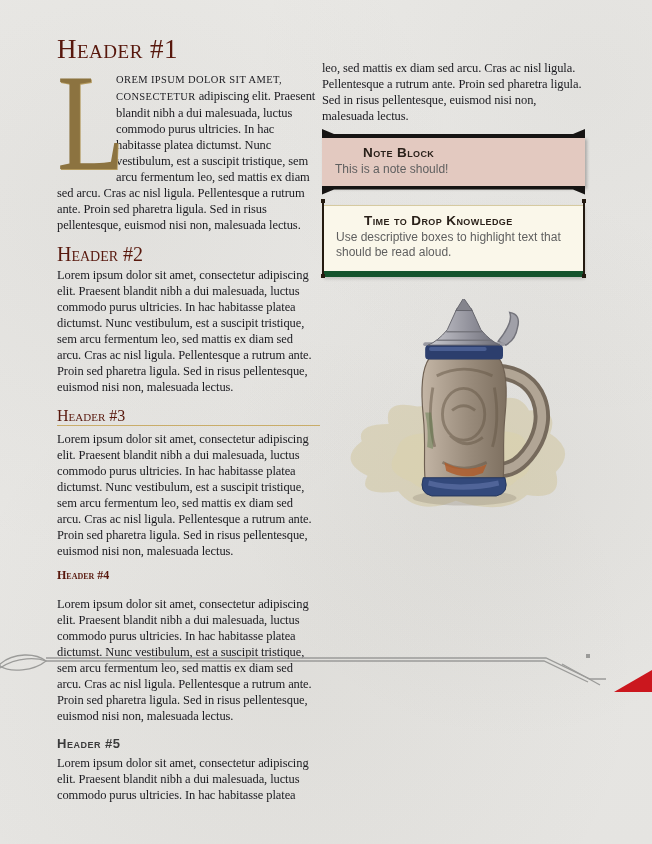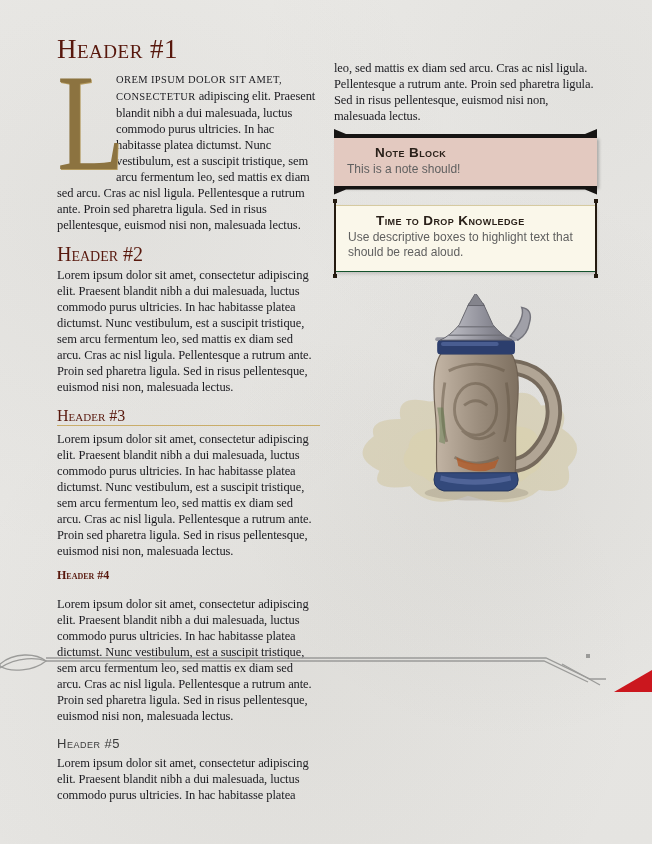--- a/index.html
+++ b/index.html
@@ -8,40 +8,40 @@
     background:
       radial-gradient(circle at 18% 25%, rgba(125,122,115,.07), transparent 42%),
       radial-gradient(circle at 78% 55%, rgba(120,118,110,.09), transparent 40%),
       radial-gradient(circle at 45% 80%, rgba(130,125,112,.07), transparent 45%),
       radial-gradient(circle at 90% 10%, rgba(110,110,105,.06), transparent 35%),
       linear-gradient(#eae9e6,#e5e4e1);
   }
   .page{position:relative;width:652px;height:692px;}
   .col{position:absolute;}
   .col-left{left:57px;top:36px;width:263px;height:768px;overflow:hidden;}
-  .col-right{left:334px;top:60px;width:263px;}
+  .col-right{left:322px;top:60px;width:263px;}
   p.bodytext{margin:0 0 7px 0;font-size:12.5px;line-height:16px;color:#1b1b20;letter-spacing:-.1px;text-align:left;}
   h1,h2,h3,h4{font-family:"Liberation Serif",serif;font-variant:small-caps;color:#58180D;font-weight:400;}
   h1{font-size:27px;letter-spacing:.5px;margin:0 0 8px 0;line-height:1;}
   h2{font-size:20px;margin:11px 0 3px 0;line-height:1;}
   h3{font-size:16px;margin:12px 0 5px 0;line-height:1.1;border-bottom:1.5px solid #C9AD6A;padding-bottom:0;}
   h4{font-size:12px;font-weight:700;margin:10px 0 14px 0;line-height:1.1;}
-  .h5{font-family:"Liberation Sans",sans-serif;font-variant:small-caps;font-weight:400;font-size:13px;color:#3b3b3b;letter-spacing:.5px;margin:12px 0 4px 0;}
+  .h5{font-family:"Liberation Sans",sans-serif;font-variant:small-caps;font-weight:700;font-size:13px;color:#3b3b3b;letter-spacing:.5px;margin:12px 0 4px 0;}
   .dropcap{float:left;width:54px;height:106px;margin:3px 5px 0 0;font-size:138px;line-height:98px;color:#8c7340;text-shadow:1px 1px 0 #b49a5e;transform:scaleX(.8);transform-origin:left top;}
   .lead-caps{text-transform:uppercase;font-size:10.5px;letter-spacing:.4px;margin-right:3px;}
   
   .note{position:relative;background:#E3C9C0;margin:13px 0 18px 0;padding:8px 13px 9px 13px;box-shadow:2px 2px 3px rgba(0,0,0,.25);}
   .note::before{content:"";position:absolute;left:0;right:0;top:-8px;height:9px;background:#161413;
     clip-path:polygon(0 0,12px 5px,calc(100% - 12px) 5px,100% 0,100% 100%,0 100%);}
   .note::after{content:"";position:absolute;left:0;right:0;bottom:-8px;height:9px;background:#161413;
     clip-path:polygon(0 0,100% 0,100% 100%,calc(100% - 12px) 4px,12px 4px,0 100%);}
   .note-title,.desc-title{font-family:"Liberation Sans",sans-serif;font-variant:small-caps;font-weight:700;font-size:13.5px;color:#2a211a;letter-spacing:.4px;margin-bottom:2px;padding-left:28px;}
   .note-body,.desc-text{font-family:"Liberation Sans",sans-serif;font-size:12px;line-height:15.5px;color:#5f5f5f;}
   
-  .descriptive{position:relative;background:#FAF7EA;border-top:1px solid #d6caa0;border-bottom:1px solid #14532d;margin:4px 1px 14px 1px;padding:7px 13px 10px 13px;box-shadow:1px 2px 3px rgba(0,0,0,.15);}
+  .descriptive{position:relative;background:#FAF7EA;border-top:1px solid #d6caa0;border-bottom:6px solid #14532d;margin:4px 1px 14px 1px;padding:7px 13px 10px 13px;box-shadow:1px 2px 3px rgba(0,0,0,.15);}
   .descriptive::before,.descriptive::after{content:"";position:absolute;top:-4px;bottom:-4px;width:2px;background:#241a10;}
   .descriptive::before{left:-1px;} .descriptive::after{right:-1px;}
   .desc-dot{position:absolute;width:4px;height:4px;background:#241a10;}
   .dot-tl{left:-2px;top:-7px;} .dot-tr{right:-2px;top:-7px;}
   .dot-bl{left:-2px;bottom:-7px;} .dot-br{right:-2px;bottom:-7px;}
   .desc-text{margin:0;} .desc-text b{color:#3c3c3c;}
   .desc-indent{text-indent:10px;margin-top:2px;}
   .stein-wrap{margin:22px auto 0 auto;width:250px;}
   .footer{position:absolute;left:0;bottom:0;width:652px;height:46px;}
 </style>

